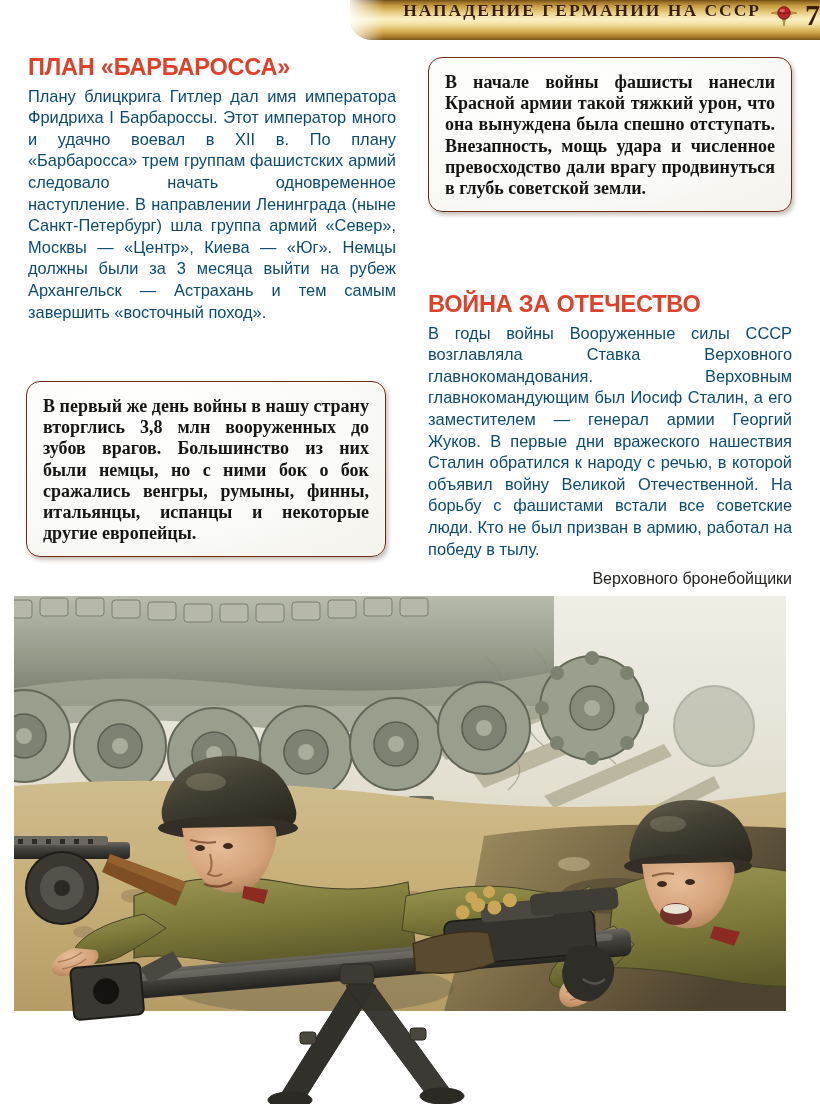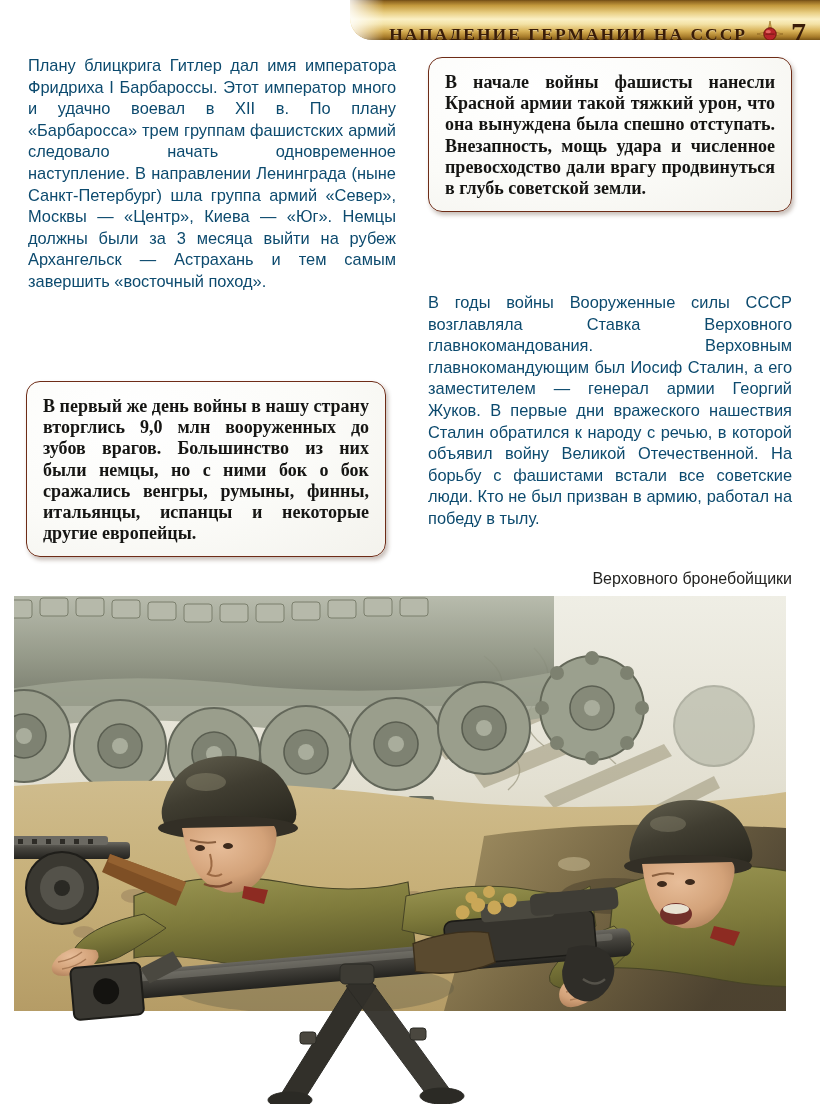--- a/index.html
+++ b/index.html
@@ -41,26 +41,25 @@
     content: "";
     position: absolute;
     left: 0; top: 0;
     width: 34px; height: 100%;
     border-radius: 0 0 0 22px;
     background: linear-gradient(to right, rgba(255,255,255,0.85), rgba(255,255,255,0));
     pointer-events: none;
   }
   .banner-inner {
     position: absolute;
-    left: 0; top: 14px;
+    left: 0; top: 0;
     width: 100%; height: 100%;
     display: flex;
-    align-items: center;
+    align-items: flex-start;
     justify-content: flex-end;
-    padding-right: 14px;
     box-sizing: border-box;
   }
   #banner-title {
     font-family: "Liberation Serif", serif;
     font-weight: bold;
     font-size: 17.5px;
     letter-spacing: 2.0px;
     color: #3a1d08;
     text-shadow: 0 1px 0 rgba(255,255,255,0.35);
     white-space: nowrap;
@@ -171,33 +170,35 @@
           <rect x="8.4" y="12.4" width="9.2" height="1.5" fill="#7d1a16" opacity="0.8"></rect>
         </g>
       </svg>
     </span>
 
     <span id="banner-page-number">7</span>
   </div>
 </div>
 
 <div class="col" id="left-column">
+  <h2 class="section-heading">ПЛАН «БАРБАРОССА»</h2>
   <p class="body-text">Плану блицкрига Гитлер дал имя императора Фридриха I Барбароссы. Этот император много и удачно воевал в XII в. По плану «Барбаросса» трем группам фашистских армий следовало начать одновременное наступление. В направлении Ленинграда (ныне Санкт-Петербург) шла группа армий «Север», Москвы — «Центр», Киева — «Юг». Немцы должны были за 3 месяца выйти на рубеж Архангельск — Астрахань и тем самым завершить «восточный поход».</p>
 </div>
 
 <div class="col" id="right-column" style="top:292px;">
+  <h2 class="section-heading">ВОЙНА ЗА ОТЕЧЕСТВО</h2>
   <p class="body-text">В годы войны Вооруженные силы СССР возглавляла Ставка Верховного главнокомандования. Верховным главнокомандующим был Иосиф Сталин, а его заместителем — генерал армии Георгий Жуков. В первые дни вражеского нашествия Сталин обратился к народу с речью, в которой объявил войну Великой Отечественной. На борьбу с фашистами встали все советские люди. Кто не был призван в армию, работал на победу в тылу.</p>
 </div>
 
 <div class="callout" id="callout-right">
   <p>В начале войны фашисты нанесли Красной армии такой тяжкий урон, что она вынуждена была спешно отступать. Внезапность, мощь удара и численное превосходство дали врагу продвинуться в глубь советской земли.</p>
 </div>
 
 <div class="callout" id="callout-left">
-  <p>В первый же день войны в нашу страну вторглись 9,0 млн вооруженных до зубов врагов. Большинство из них были немцы, но с ними бок о бок сражались венгры, румыны, финны, итальянцы, испанцы и некоторые другие европейцы.</p>
+  <p>В первый же день войны в нашу страну вторглись 3,8 млн вооруженных до зубов врагов. Большинство из них были немцы, но с ними бок о бок сражались венгры, румыны, финны, итальянцы, испанцы и некоторые другие европейцы.</p>
 </div>
 
 <div id="image-caption">Верховного бронебойщики</div>
 
 <div id="illustration">
   <svg width="772" height="508" viewBox="0 0 772 508" aria-hidden="true">
     <defs>
       <linearGradient id="skyGrad" x1="0" y1="0" x2="0" y2="1">
         <stop offset="0%" stop-color="#efeee5"></stop>
         <stop offset="45%" stop-color="#e3e0d2"></stop>

